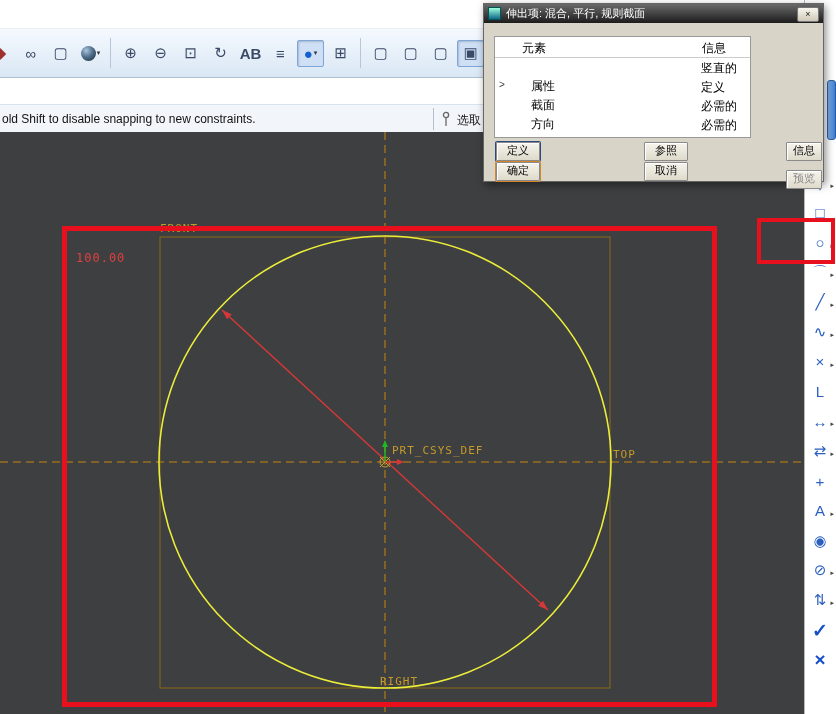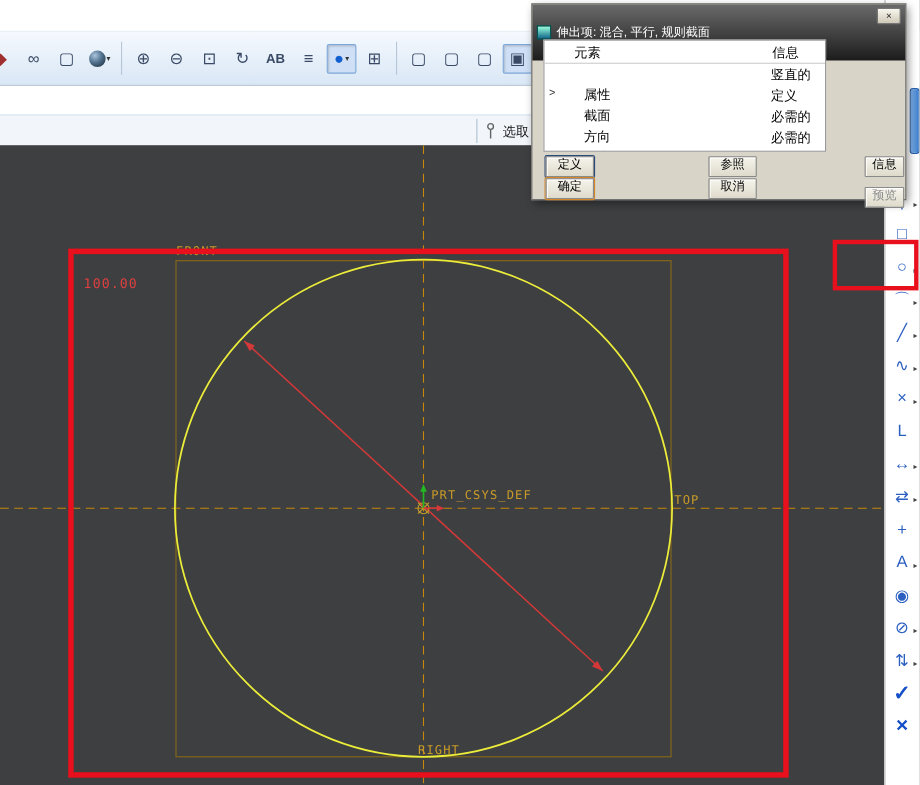--- a/index.html
+++ b/index.html
@@ -9,21 +9,21 @@
   
   .menu-strip{position:absolute;left:0;top:0;width:804px;height:28px;background:#ffffff;}
   .toolbar{position:absolute;left:0;top:28px;width:836px;height:48px;
            background:linear-gradient(#f5f9fe,#d9e7f5);
            border-top:1px solid #e9eff7;border-bottom:1px solid #aebfd0;
            display:flex;align-items:center;gap:3px;}
   .tb-btn{width:25px;height:25px;flex:0 0 auto;display:flex;align-items:center;justify-content:center;
           border:1px solid transparent;border-radius:2px;position:relative;color:#3a4a66;font-size:15px;}
   .tb-btn.cut{margin-left:-13px;}
   .tb-btn.pressed{background:#cfe0f6;border-color:#7da7d8;box-shadow:inset 1px 1px 2px rgba(0,0,0,.18);}
-  .tb-glyph.small{font-size:12px;font-weight:bold;letter-spacing:0;}
+  .tb-glyph.small{font-size:15px;font-weight:bold;letter-spacing:0;}
   .tb-dd{font-size:7px;margin-left:1px;color:#333;}
   .tb-sep{width:1px;height:30px;background:#b6c6d8;margin:0 3px;flex:0 0 auto;}
   .ball{width:15px;height:15px;border-radius:50%;
         background:radial-gradient(circle at 35% 30%,#aac4dd 0%,#51718e 45%,#16242f 100%);}
 
   
   .msgbar{position:absolute;left:0;top:104px;width:804px;height:28px;background:#f2f6fb;
           border-top:1px solid #d6e2ee;border-bottom:1px solid #9ab0c6;font-size:12px;color:#111;}
   .msg-text{position:absolute;left:2px;top:7px;white-space:nowrap;}
   .msg-sep{position:absolute;left:433px;top:3px;width:1px;height:22px;background:#b0c0d0;}
@@ -46,21 +46,21 @@
           justify-content:center;color:#2b5fc0;font-size:15px;}
   .rt-btn.big{font-size:19px;font-weight:bold;color:#1550c8;}
   .rt-fly{position:absolute;right:-2px;bottom:6px;font-size:7px;color:#444;}
   .rt-scroll{position:absolute;right:1px;top:80px;width:7px;height:58px;border-radius:3px;
              background:linear-gradient(90deg,#7fb0e8,#3d7fd0);border:1px solid #2a5fa8;}
 
   
   .dialog{position:absolute;left:483px;top:3px;width:339px;height:177px;background:#d8d4c8;
           border:1px solid #666;box-shadow:2px 3px 8px rgba(0,0,0,.45);z-index:20;font-size:12px;}
   .dlg-title{height:19px;background:linear-gradient(#6a6a6a,#1c1c1c);color:#fff;display:flex;
-             align-items:center;padding:16px 4px;font-size:11px;white-space:nowrap;}
+             align-items:center;padding:0 4px;font-size:11px;white-space:nowrap;}
   .dlg-ico{width:11px;height:11px;flex:0 0 auto;background:linear-gradient(#9fd,#168);
            border:1px solid #055;margin-right:5px;}
   .dlg-close{position:absolute;right:4px;top:3px;width:20px;height:13px;
              background:linear-gradient(#f8f6ee,#cfc9b8);border:1px solid #777;border-radius:2px;
              font-size:9px;line-height:12px;text-align:center;color:#222;}
   .dlg-table{position:absolute;left:10px;top:32px;width:255px;height:100px;background:#fff;
              border:1px solid #999;overflow:hidden;}
   .dlg-th{position:relative;height:20px;border-bottom:1px solid #ccc;padding-left:40px;}
   .th-el{position:absolute;left:27px;top:3px;}
   .th-info{position:absolute;left:207px;top:3px;}
@@ -141,20 +141,21 @@
     </div>
     <div class="tb-btn pressed">
       <span class="tb-glyph">▣</span>
     </div>
     <div class="tb-btn">
       <span class="tb-glyph">∠</span>
     </div>
   </div>
 
 <div class="msgbar">
+  <span class="msg-text">old Shift to disable snapping to new constraints.</span>
   <span class="msg-sep"></span>
   <span class="msg-icon">
     <svg width="10" height="16">
       <circle cx="5" cy="4" r="2.6" fill="none" stroke="#666" stroke-width="1.3"></circle>
       <line x1="5" y1="7" x2="5" y2="15" stroke="#666" stroke-width="1.3"></line>
     </svg>
   </span>
   <span class="msg-select">选取</span>
 </div>
 

